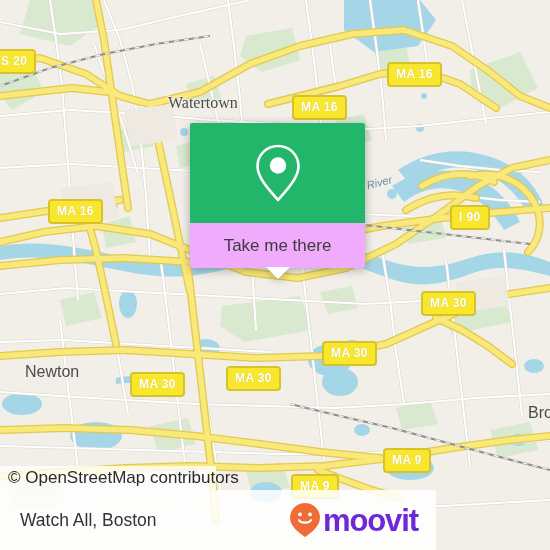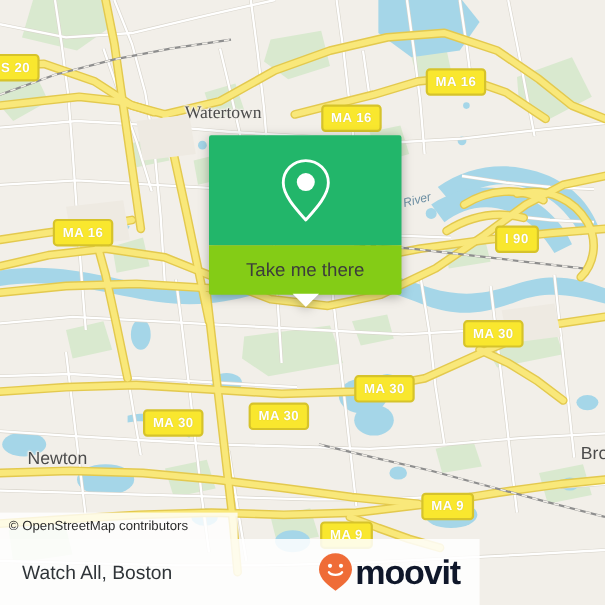--- a/index.html
+++ b/index.html
@@ -75,21 +75,21 @@
   }
   #callout-green {
     background: #22b66a;
     height: 100px;
     border-radius: 2px 2px 0 0;
     display: flex;
     align-items: center;
     justify-content: center;
   }
   #callout-white {
-    background: #84cc16;
+    background: #f0abfc;
     height: 45px;
     border-radius: 0 0 2px 2px;
     display: flex;
     align-items: center;
     justify-content: center;
     position: relative;
   }
   #callout-label {
     color: #3c3c3c;
     font-size: 17px;
@@ -114,21 +114,21 @@
     top: 466px;
     height: 24px;
     width: 216px;
     background: rgba(255,255,255,0.80);
     display: flex;
     align-items: center;
     padding-left: 8px;
     box-sizing: border-box;
   }
   #attribution-text {
-    font-size: 12px;
+    font-size: 17px;
     color: #2b2b2b;
     font-family: "Liberation Sans", sans-serif;
     white-space: nowrap;
   }
 
   
   #bottombar {
     position: absolute;
     left: 0;
     top: 490px;
@@ -147,21 +147,21 @@
     font-family: "Liberation Sans", sans-serif;
     white-space: nowrap;
   }
   #moovit-logo {
     display: flex;
     align-items: center;
     gap: 2px;
   }
   #moovit-wordmark {
     font-size: 31px;
-    color: #0f172a;
+    color: #6d28d9;
     font-weight: bold;
     letter-spacing: -1.1px;
     font-family: "Liberation Sans", sans-serif;
     line-height: 1;
   }
 </style>
 </head>
 <body>
 
 <div id="app">
@@ -362,21 +362,21 @@
       </g>
 
       <g fill="#eeeae2">
         <path d="M124,110 L172,104 L178,140 L130,146 Z"></path>
         <path d="M60,188 L112,182 L118,218 L66,224 Z"></path>
         <path d="M456,282 L504,276 L510,306 L462,312 Z"></path>
       </g>
     </svg>
 
     <div class="place" style="left:168px; top:94px;font-family:Liberation Serif, serif;">Watertown</div>
-    <div class="place" style="left:25px; top:363px;margin-top:46px;">Newton</div>
+    <div class="place" style="left:25px; top:363px;">Newton</div>
     <div class="place" style="left:528px; top:404px;">Bro</div>
 
     <div class="water-label" style="left:352px; top:178px; transform:rotate(-14deg);">es River</div>
 
     <div class="shield" style="left:-8px;  top:49px;">S 20</div>
     <div class="shield" style="left:292px; top:95px;">MA 16</div>
     <div class="shield" style="left:387px; top:62px;">MA 16</div>
     <div class="shield" style="left:48px;  top:199px;">MA 16</div>
     <div class="shield" style="left:450px; top:205px;">I 90</div>
     <div class="shield" style="left:421px; top:291px;">MA 30</div>

